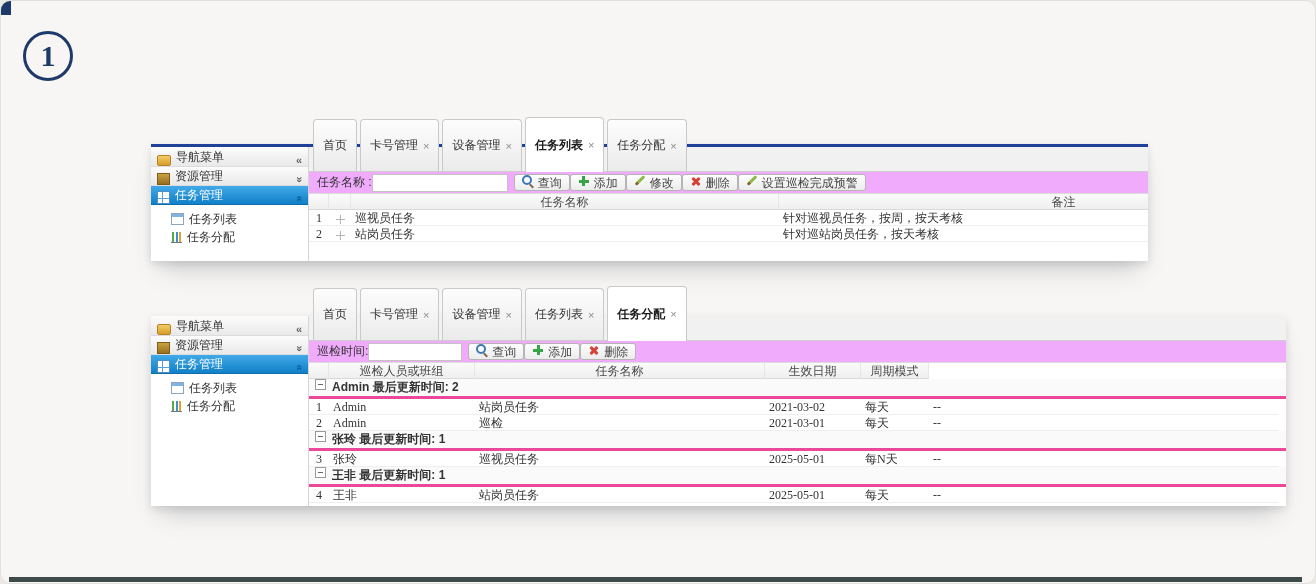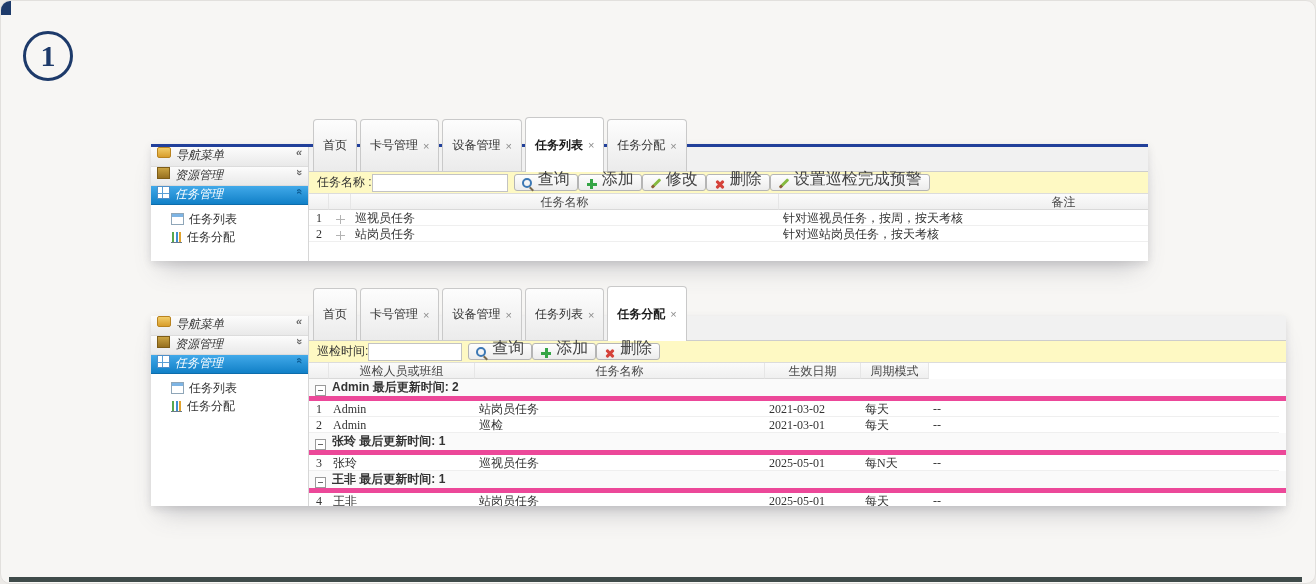--- a/index.html
+++ b/index.html
@@ -21,22 +21,22 @@
   .card{position:absolute;background:#fff;
     box-shadow:0 3px 8px rgba(80,80,95,.16),0 16px 24px -10px rgba(80,80,95,.28);}
   .card1{left:150px;top:143px;width:997px;height:117px;}
   .card2{left:150px;top:315px;width:1135px;height:190px;}
   .topline{height:3px;background:#21409a;}
   .win{display:flex;height:114px;}
   .card2 .win{height:190px;}
 
   
   .nav{width:157px;flex:none;border-right:1px solid #d6d6d6;background:#fff;font-size:12px;color:#333;}
-  .nav-bar{height:18px;display:flex;align-items:flex-start;gap:5px;padding:0 6px;
-    background:linear-gradient(#fcfcfc,#e9e9e9);border-bottom:1px solid #dcdcdc;font-style:italic;}
+  .nav-bar{height:18px;display:flex;align-items:flex-end;gap:5px;padding:0 6px;
+    background:linear-gradient(#fcfcfc,#e9e9e9);border-bottom:1px solid #dcdcdc;}
   .nav-bar.hdr{height:19px;}
   .nav-bar .sp{flex:1;}
   .chev{color:#666;font-weight:bold;font-size:11px;line-height:1;}
   .chev.down{display:inline-block;transform:rotate(90deg);}
   .chev.up{display:inline-block;transform:rotate(90deg);color:#0c5d95;}
   .nav-bar.selected{background:linear-gradient(#41a9e9,#1180c7);color:#fff;border-bottom-color:#0d6cab;}
   .nav-items{padding:5px 0 4px;}
   .nav-item{height:18px;display:flex;align-items:center;gap:5px;padding-left:20px;cursor:pointer;}
 
   
@@ -54,27 +54,27 @@
   
   .main{flex:1;min-width:0;display:flex;flex-direction:column;background:#fff;}
   .tabs{height:24px;flex:none;background:#f1f1f1;border-bottom:1px solid #cdcdcd;
     display:flex;align-items:flex-end;padding-left:4px;gap:3px;}
   .tab{height:19px;display:flex;align-items:center;gap:5px;padding:16px 9px;font-size:12px;color:#333;
     border:1px solid #c9c9c9;border-bottom:none;border-radius:4px 4px 0 0;
     background:linear-gradient(#fdfdfd,#ebebeb);cursor:pointer;white-space:nowrap;}
   .tab.active{background:#fff;height:22px;margin-bottom:-1px;font-weight:bold;color:#1b1b1b;}
   .tab .x{color:#8b8b8b;font-size:11px;font-weight:normal;}
 
-  .toolbar{height:21px;flex:none;background:#fef9c3;border-bottom:1px solid #dcdcdc;
+  .toolbar{height:21px;flex:none;background:#f0abfc;border-bottom:1px solid #dcdcdc;
     display:flex;align-items:center;padding:0 8px;font-size:12px;color:#333;white-space:nowrap;}
   .tb-input{height:14px;border:1px solid #c3c3c3;background:#fff;flex:none;}
   .w160{width:130px;margin-right:6px;} .w90{width:88px;margin-right:6px;}
-  .ebtn{display:inline-flex;align-items:flex-end;gap:4px;height:17px;padding:0 7px;
+  .ebtn{display:inline-flex;align-items:flex-start;gap:4px;height:17px;padding:0 7px;
     border:1px solid #b5b5b5;border-radius:3px;background:linear-gradient(#fefefe,#ececec);
-    font-size:16px;color:#444;cursor:pointer;white-space:nowrap;}
+    font-size:12px;color:#444;cursor:pointer;white-space:nowrap;}
 
   .bi{display:inline-block;width:12px;height:12px;position:relative;flex:none;}
   .i-search::before{content:"";position:absolute;left:0;top:0;width:6px;height:6px;
     border:2px solid #3c78b4;border-radius:50%;}
   .i-search::after{content:"";position:absolute;right:0;bottom:0;width:5px;height:2px;
     background:#7a6a4f;transform:rotate(45deg);}
   .i-add{background:linear-gradient(#35a546,#35a546) center/10px 3px no-repeat,
          linear-gradient(#35a546,#35a546) center/3px 10px no-repeat;}
   .i-edit::before{content:"";position:absolute;left:0;top:4px;width:12px;height:3px;border-radius:1px;
     background:linear-gradient(90deg,#8a6136 0 3px,#86ba40 3px);transform:rotate(-45deg);}
@@ -83,22 +83,22 @@
   .i-del::before{transform:rotate(45deg);} .i-del::after{transform:rotate(-45deg);}
 
   
   .grid{flex:1;overflow:hidden;font-size:12px;color:#333;}
   .row{display:flex;font-family:Liberation Serif, serif;}
   .cell{height:16px;line-height:16px;padding:0 4px;box-sizing:border-box;
     white-space:nowrap;overflow:hidden;flex:none;}
   .g-head .cell{background:linear-gradient(#fbfbfb,#efefef);border-bottom:1px solid #d9d9d9;
     border-right:1px solid #e6e6e6;text-align:center;color:#474747;}
   .g-row .cell{border-bottom:1px solid #efefef;}
-  .g-group{height:17px;display:flex;align-items:flex-end;gap:6px;padding-left:6px;
-    background:#fafafa;border-bottom:5px solid #ec4899;font-weight:bold;color:#333;font-size:12px;}
+  .g-group{height:17px;display:flex;align-items:flex-start;gap:6px;padding-left:6px;
+    background:#fafafa;border-bottom:3px solid #ec4899;font-weight:bold;color:#333;font-size:12px;}
   
   .g1 .c-num{width:20px;text-align:center;} .g1 .c-exp{width:22px;text-align:center;}
   .g1 .c-task{width:428px;} .g1 .c-remark{width:570px;}
   
   .g2 .c-num{width:20px;text-align:center;} .g2 .c-person{width:146px;}
   .g2 .c-task{width:290px;} .g2 .c-date{width:96px;} .g2 .c-cycle{width:68px;} .g2 .c-time{width:350px;}
 
   .xplus{display:inline-block;width:11px;height:11px;vertical-align:middle;
     background:linear-gradient(#b3b3b3,#b3b3b3) center/9px 1px no-repeat,
                linear-gradient(#b3b3b3,#b3b3b3) center/1px 9px no-repeat;}

